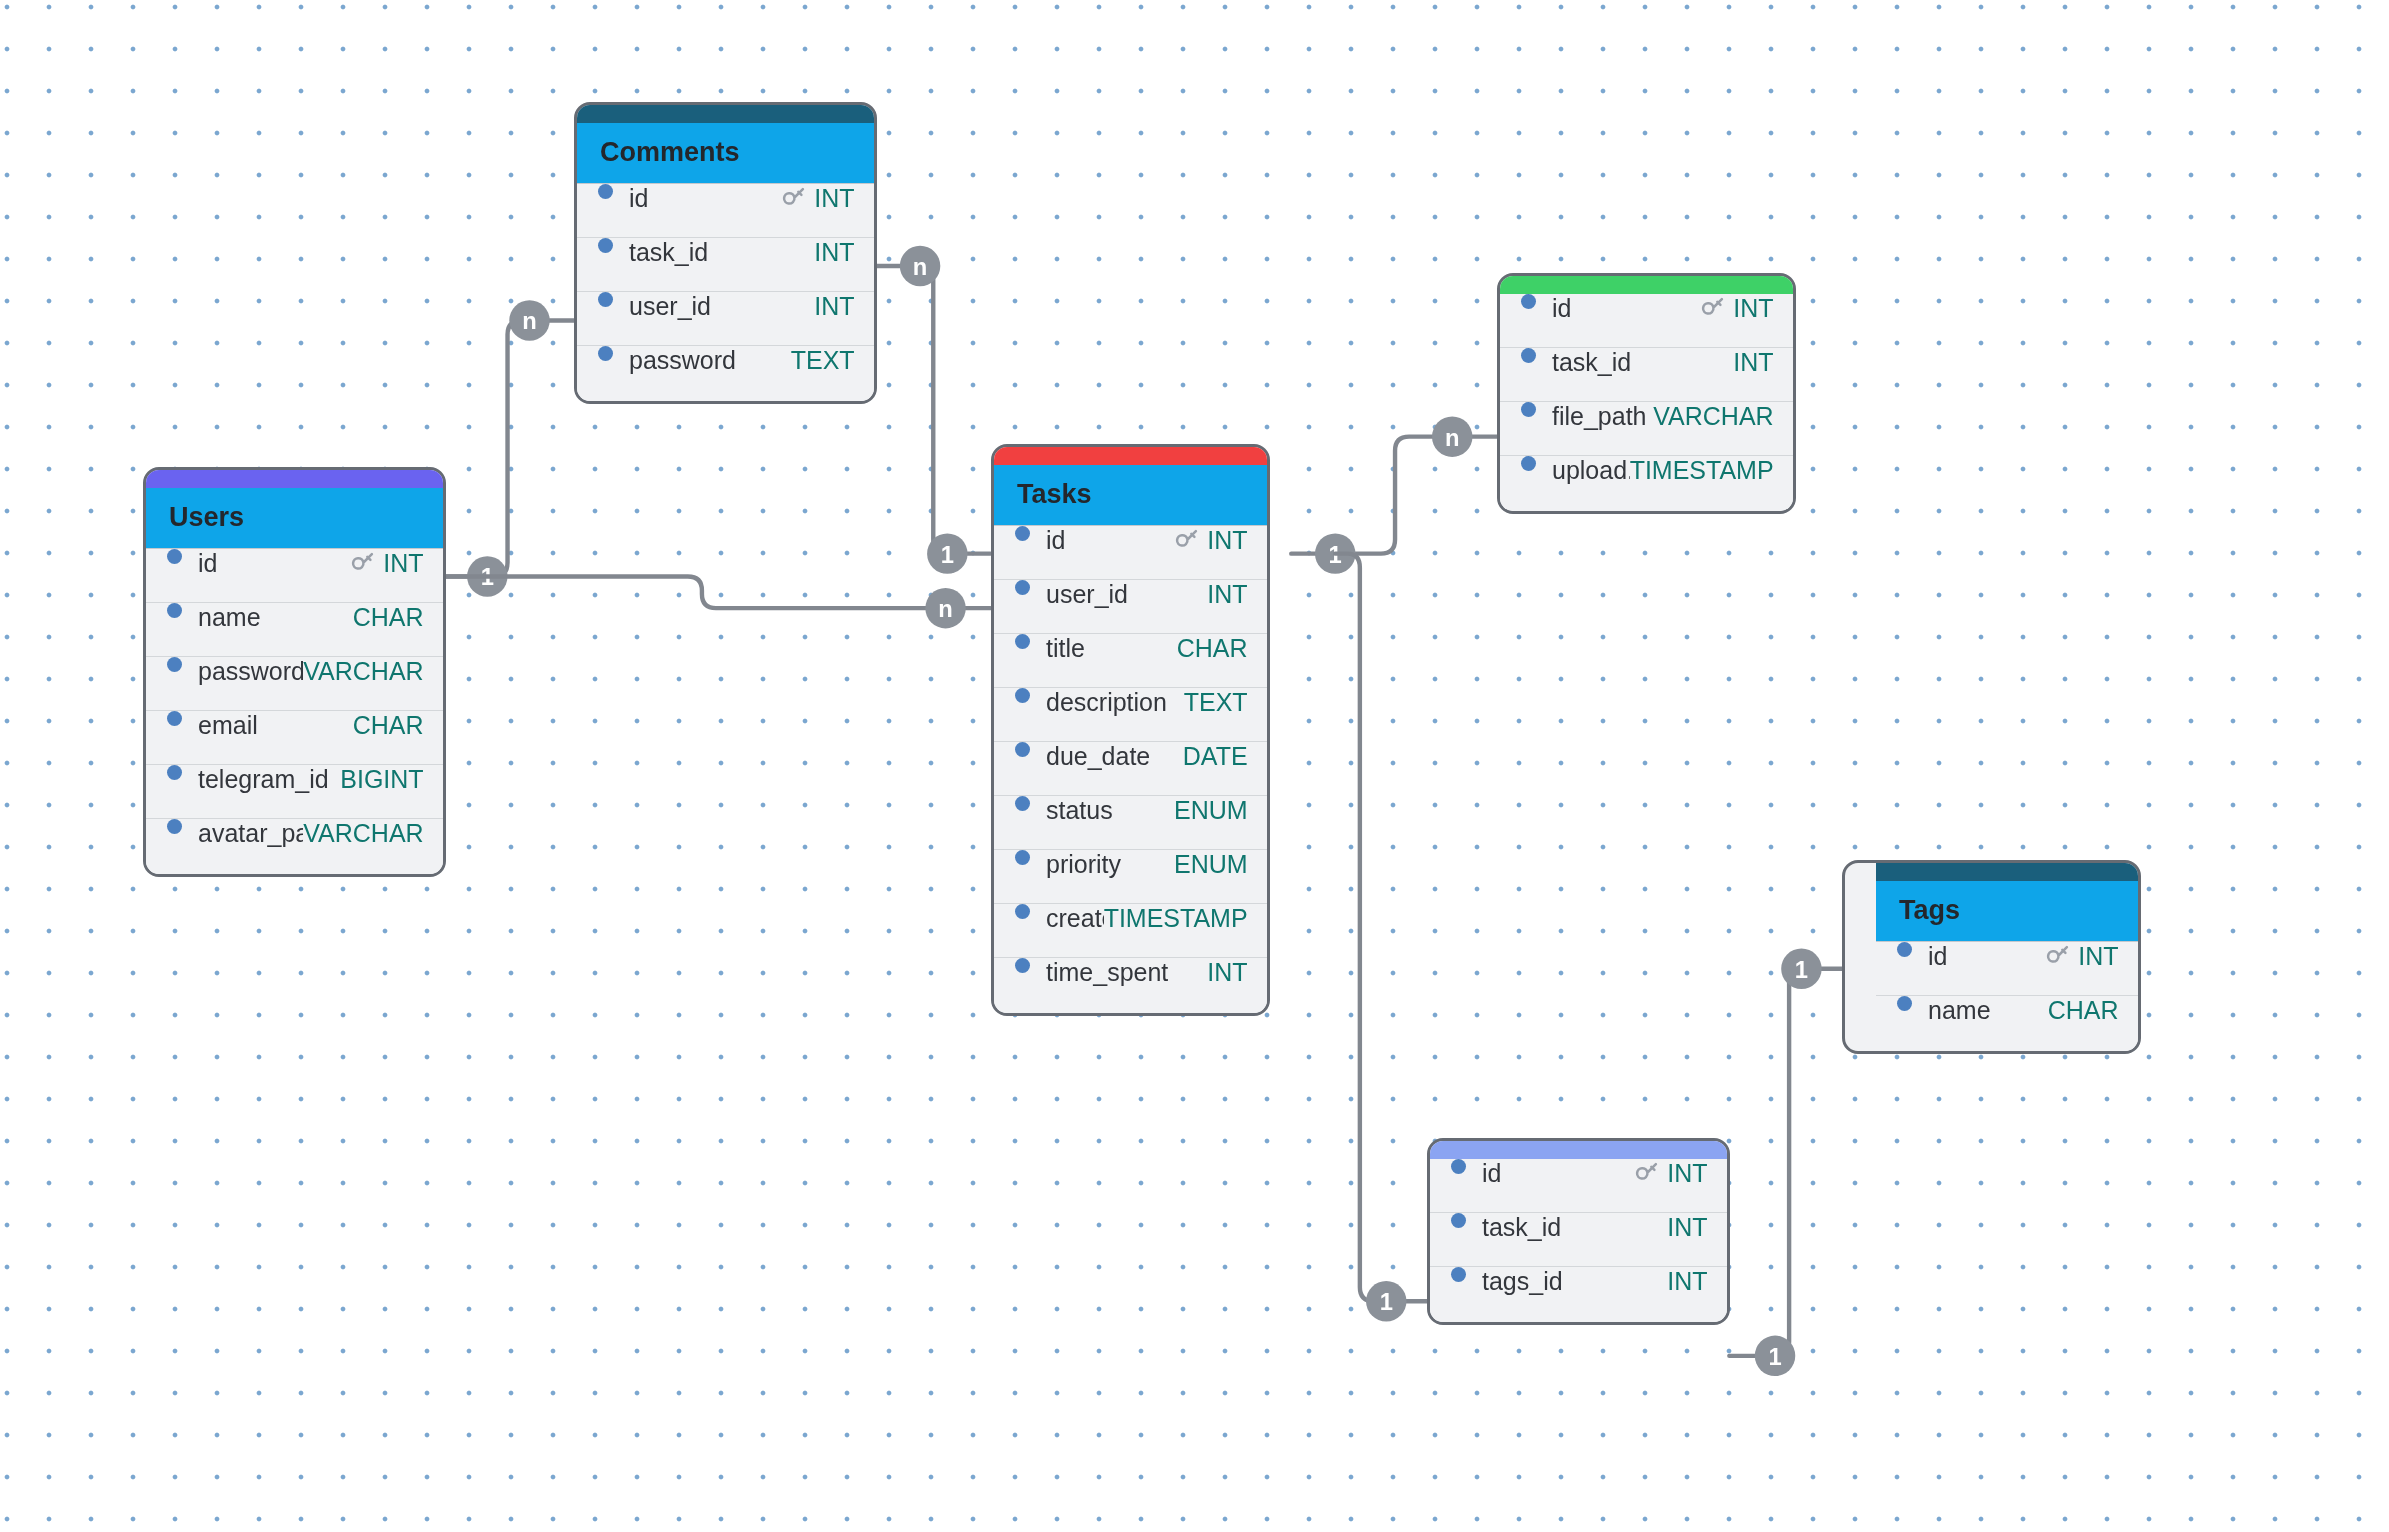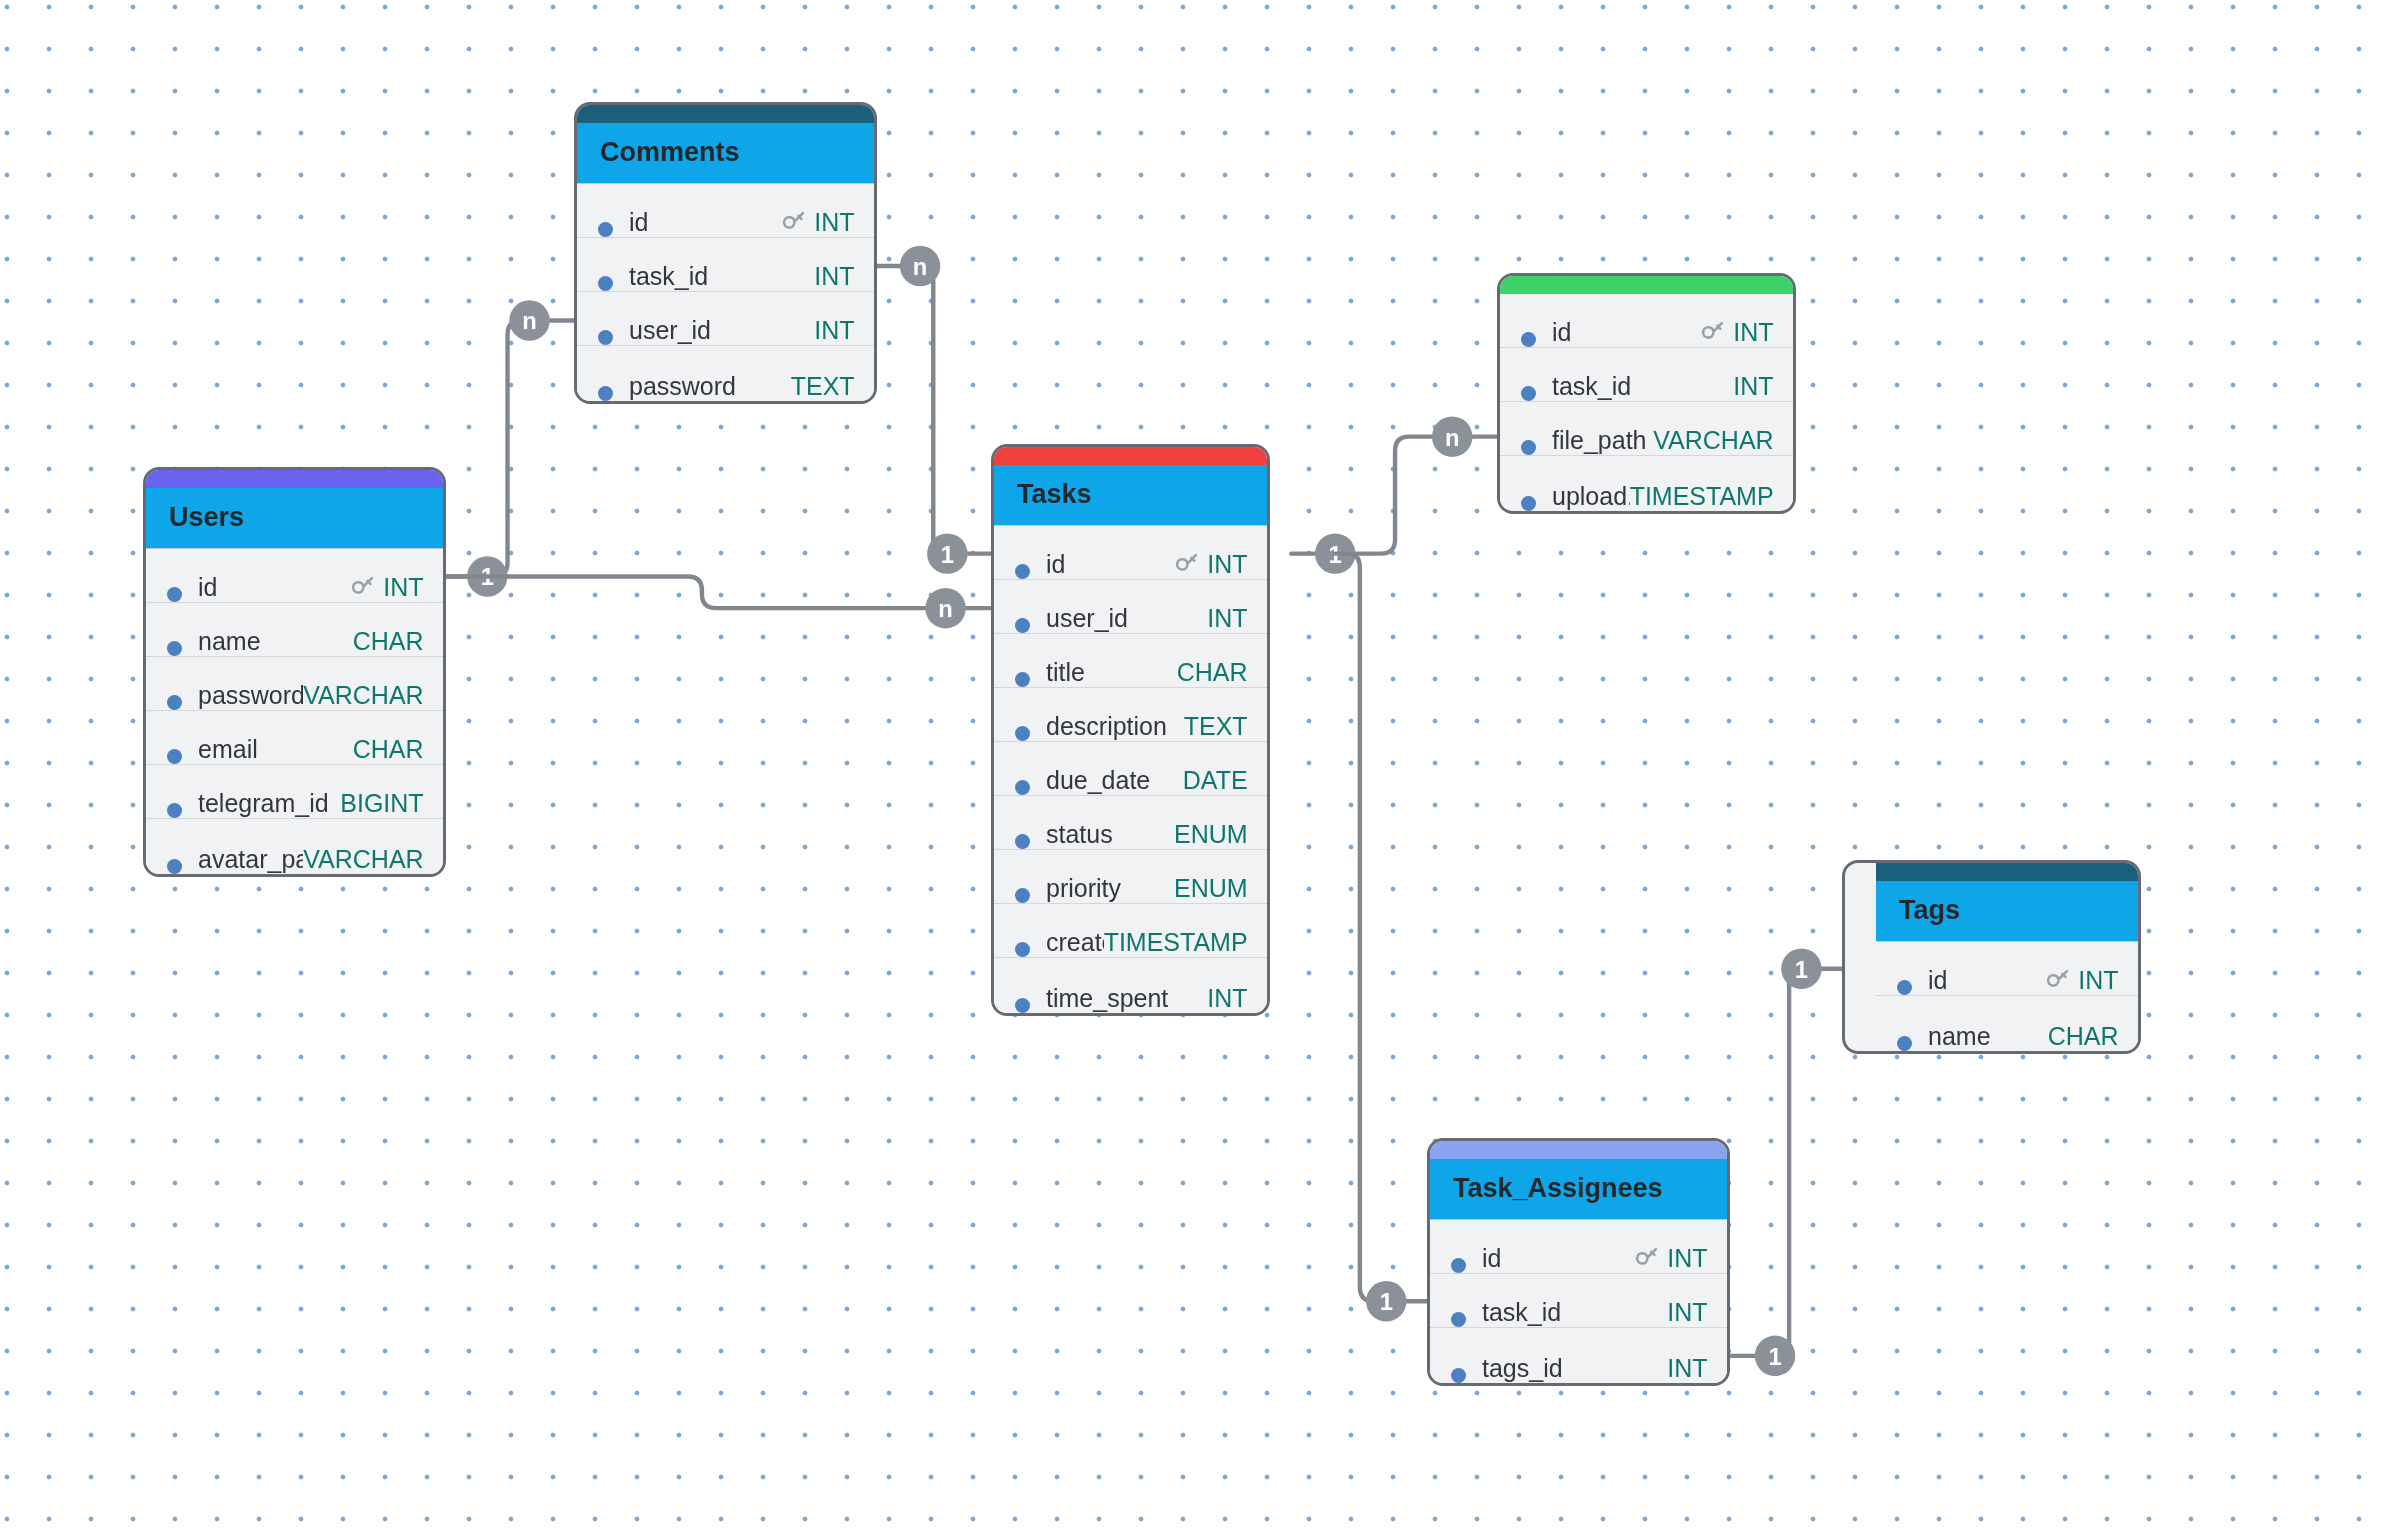--- a/index.html
+++ b/index.html
@@ -54,21 +54,21 @@
     align-items: center;
     padding-left: 23px;
     font-weight: bold;
     font-size: 27px;
     color: #24272c;
   }
   .field-row {
     height: 53px;
     border-bottom: 1.8px solid #d4d7da;
     display: flex;
-    align-items: flex-end;
+    align-items: flex-start;
     padding: 0 19.4px 0 21px;
     background: #f1f2f4;
     font-size: 25px;
   }
   .field-row:last-child {
     border-bottom: none;
     height: 55px;
   }
   .field-dot {
     width: 15px;
@@ -346,21 +346,20 @@
         <div class="field-row">
           <span class="field-dot"></span>
           <span class="field-name">name</span>
           <span class="field-type">
             <span>CHAR</span>
           </span>
         </div>
       </div>
       <div class="table" style="left: 1427px; top: 1138px; width: 303px;">
         <div class="strip" style="background: rgb(139, 164, 242);"></div>
-        <div class="title-band">Task_Assignees</div>
         <div class="field-row">
           <span class="field-dot"></span>
           <span class="field-name">id</span>
           <span class="field-type">
             <svg viewBox="0 0 24 24" class="key-icon-svg">
               <path d="M13.2 10.8 L21 3 M16.6 5.6 L19.6 8.6 M12.9 11.1 A5 5 0 1 0 7.2 16.8 A5 5 0 0 0 12.9 11.1 Z" fill="none" stroke="#9aa0a9" stroke-width="2.4" stroke-linecap="round" stroke-linejoin="round"></path>
             </svg>
             <span>INT</span>
           </span>
         </div>

